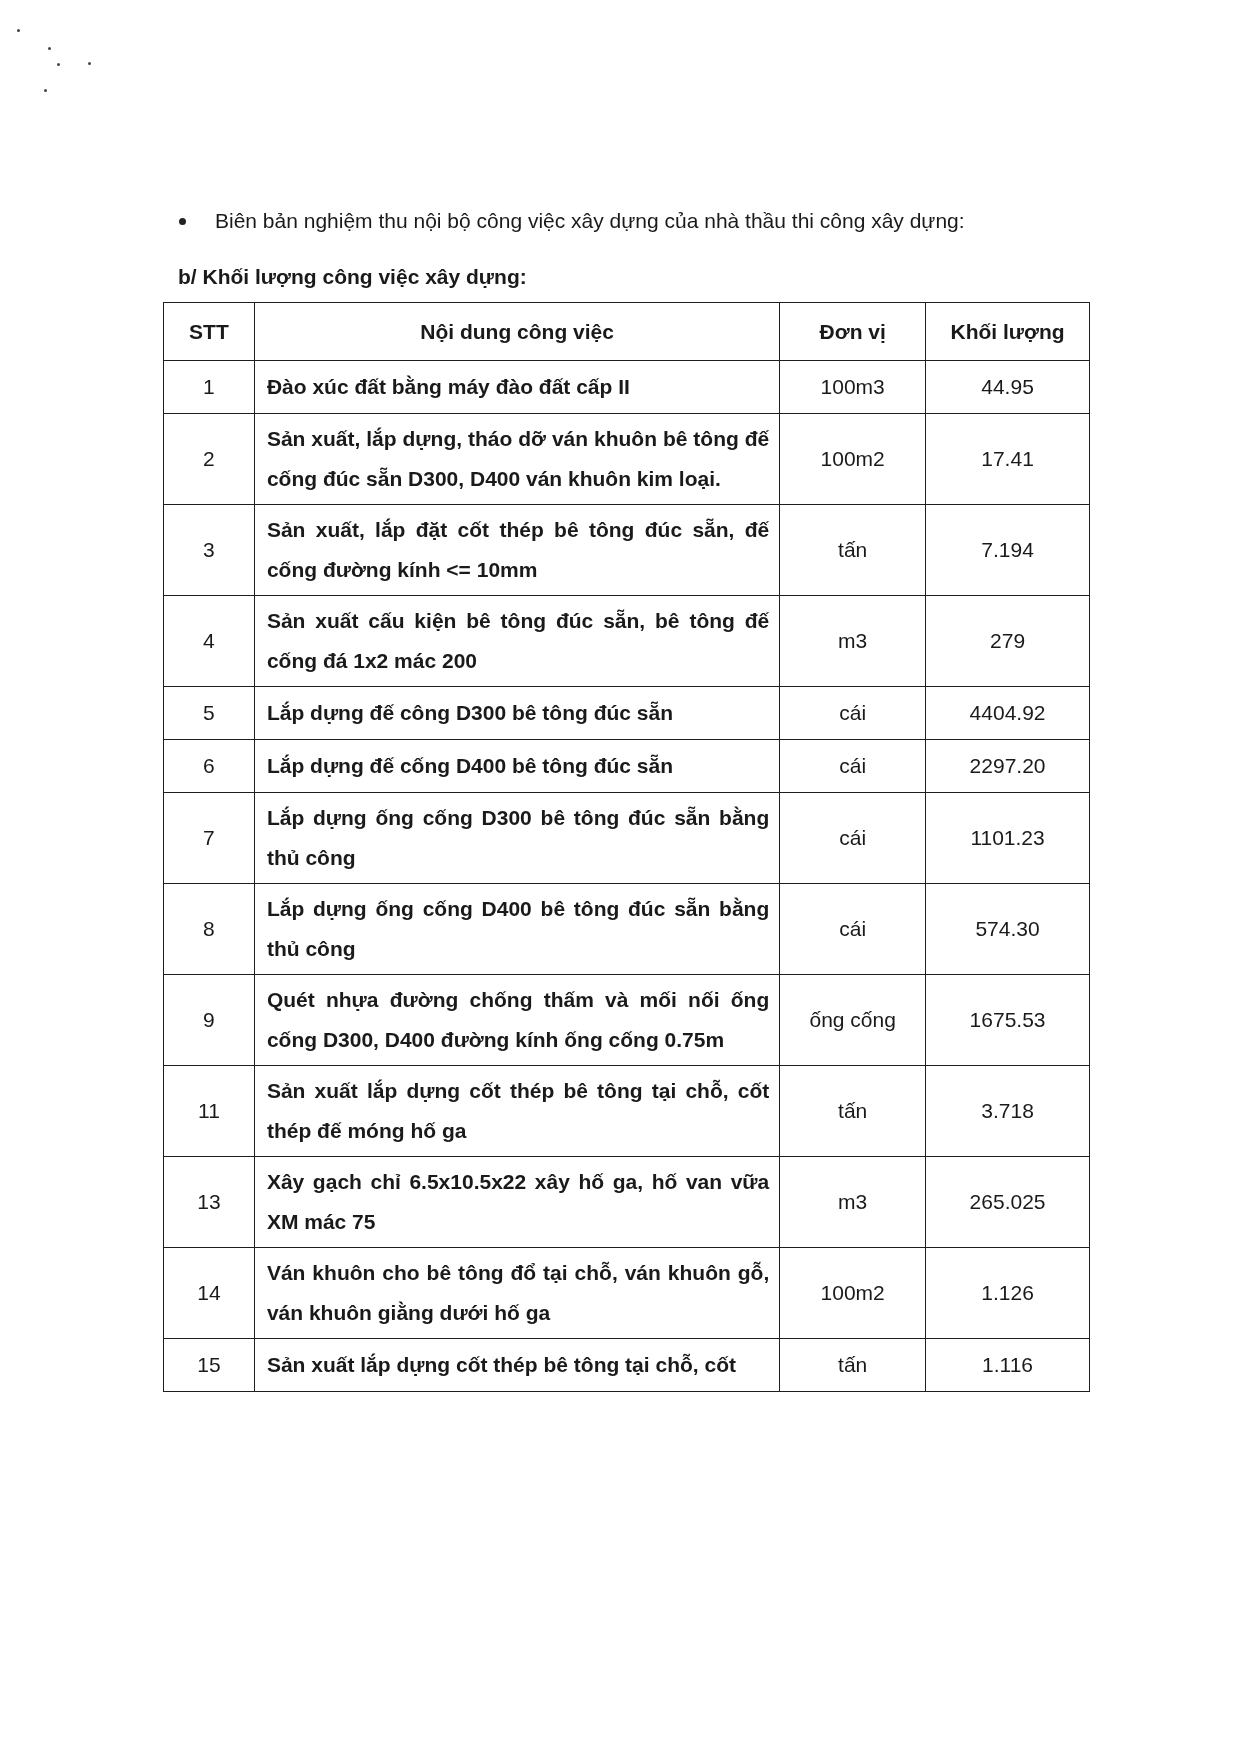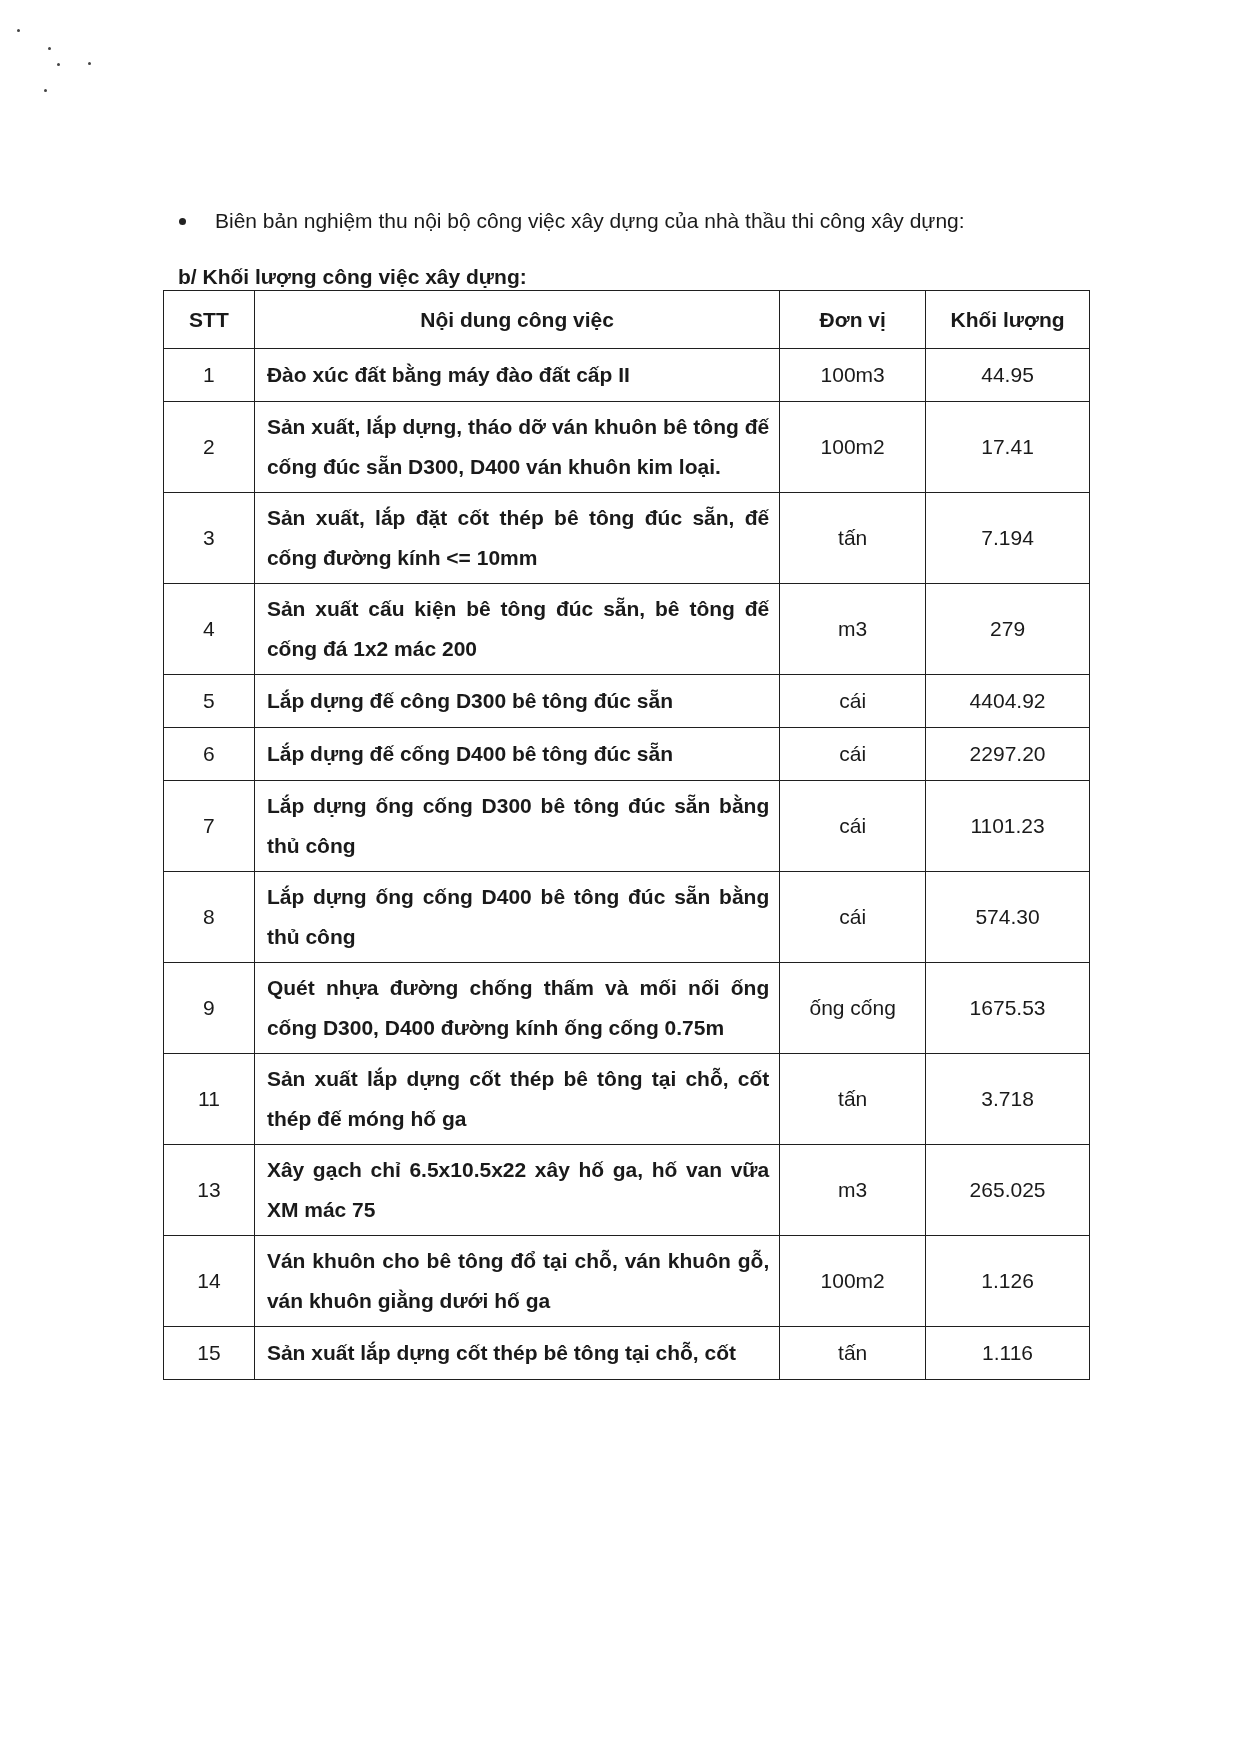--- a/index.html
+++ b/index.html
@@ -6,21 +6,21 @@
   body {
     width: 1240px; height: 1754px; background: #ffffff; position: relative;
     font-family: "Liberation Sans", sans-serif; color: #1a1a1a; overflow: hidden;
   }
   .speck { position: absolute; width: 3px; height: 3px; border-radius: 50%; background: #444; }
   .bullets { position: absolute; left: 160px; top: 186px; margin: 15px; padding: 0; list-style: none; }
   .bullets li { position: relative; padding-left: 40px; font-size: 21px; line-height: 40px; }
   .bullets li .dot { position: absolute; left: 4px; top: 17px; width: 7px; height: 7px; border-radius: 50%; background: #222; }
   .section-title { position: absolute; left: 130px; top: 265px; font-size: 21px; font-weight: bold; margin-left: 48px; }
   table.qty {
-    position: absolute; left: 163px; top: 290px; width: 927px;
+    position: absolute; left: 163px; top: 302px; width: 927px;
     border-collapse: collapse; font-size: 21px;
   }
   table.qty td, table.qty th { border: 1.6px solid #1f1f1f; }
   table.qty th { font-weight: bold; height: 55px; text-align: center; }
   table.qty td { text-align: center; vertical-align: middle; }
   table.qty td.desc { text-align: justify; text-align-last: left; padding: 4px 10px 4px 12px; line-height: 40px; font-weight: bold; }
   col.c1 { width: 91px; } col.c2 { width: 526px; } col.c3 { width: 146px; } col.c4 { width: 164px; }
   tr.single td { height: 44px; }
   tr.double td { height: 82px; }
 </style>

